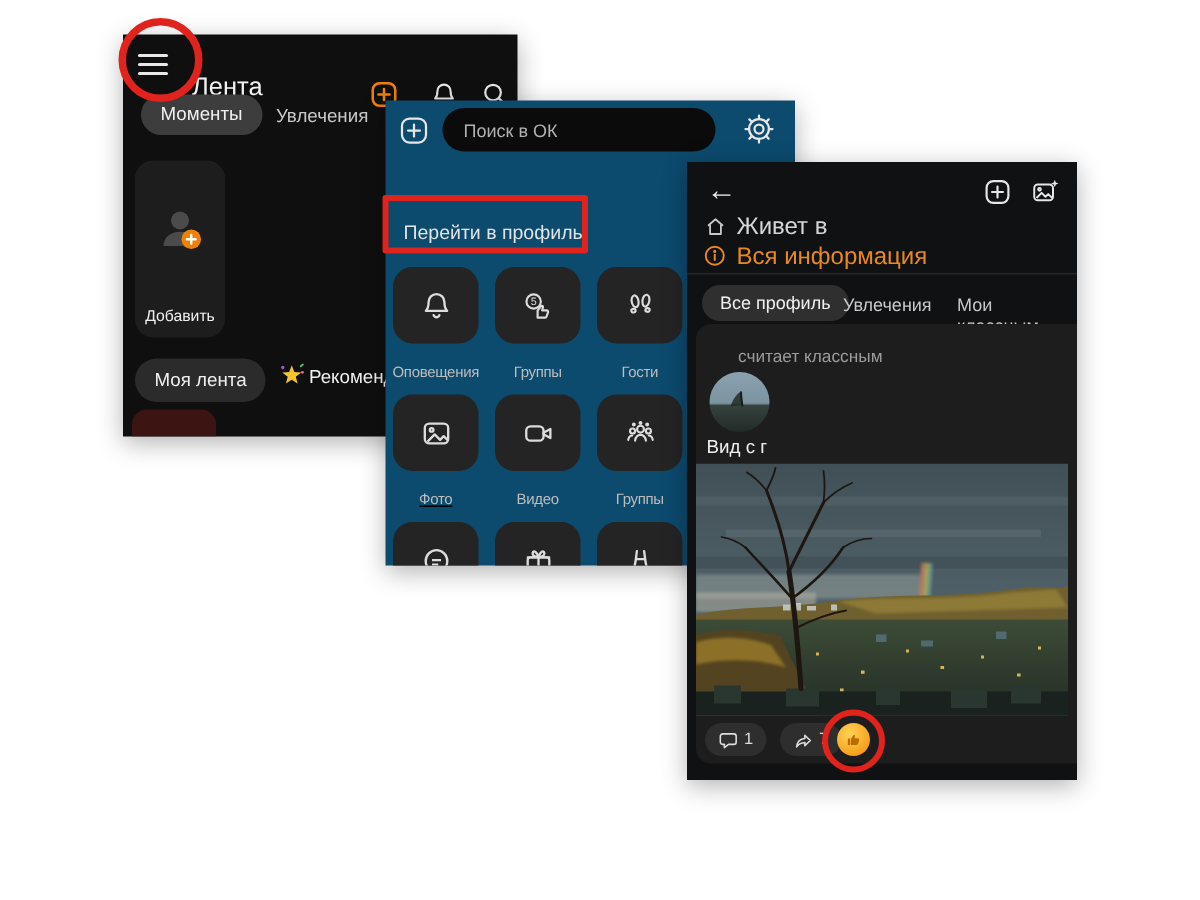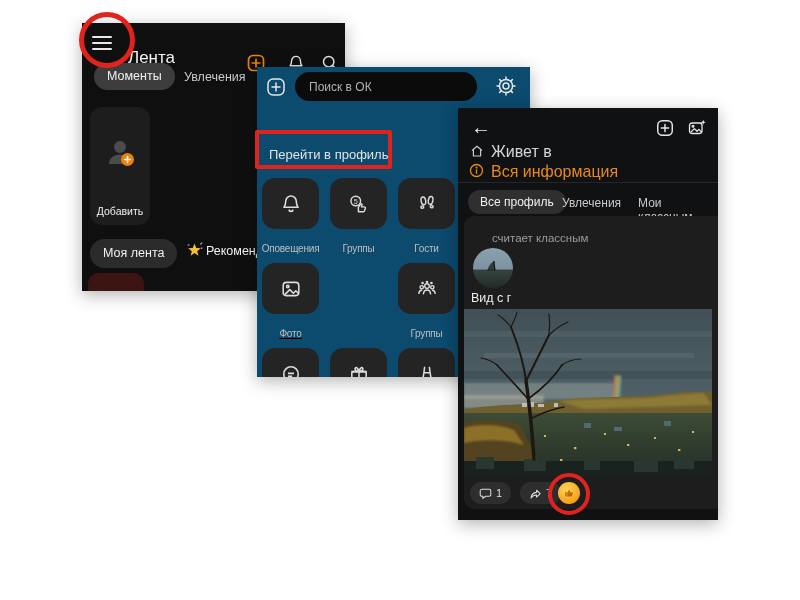--- a/index.html
+++ b/index.html
@@ -188,20 +188,31 @@
       <div class="tile">
           <span>
             <svg width="24" height="24" viewBox="0 0 20 20" fill="none" stroke="#dcdcdc" stroke-width="1.3" stroke-linejoin="round">
               <rect x="3.5" y="4.5" width="13" height="11" rx="2.5"></rect>
               <circle cx="7.3" cy="8" r="1"></circle>
               <path d="M5 14.5l4-4 3 3 2-2 2.5 2.5"></path>
             </svg>
           </span>
         </div>
       <div class="tile-label">Фото</div>
+    </div>
+    <div class="cell" style="left:73px; top:196px;">
+      <div class="tile">
+          <span>
+            <svg width="24" height="24" viewBox="0 0 20 20" fill="none" stroke="#dcdcdc" stroke-width="1.3" stroke-linejoin="round">
+              <rect x="3.2" y="6" width="9.6" height="8" rx="2.4"></rect>
+              <path d="M12.8 9.6l3.8-2.1v5l-3.8-2.1z"></path>
+            </svg>
+          </span>
+        </div>
+      <div class="tile-label">Видео</div>
     </div>
     <div class="cell" style="left:141px; top:196px;">
       <div class="tile">
           <span>
             <svg width="24" height="24" viewBox="0 0 20 20" fill="none" stroke="#dcdcdc" stroke-width="1.2" stroke-linecap="round">
               <circle cx="10" cy="7.6" r="1.9"></circle>
               <path d="M7 14c.3-2 1.5-3.2 3-3.2s2.7 1.2 3 3.2"></path>
               <circle cx="5.6" cy="8.6" r="1.4"></circle>
               <path d="M3.2 13.6c.2-1.5 1.1-2.4 2.2-2.5"></path>
               <circle cx="14.4" cy="8.6" r="1.4"></circle>

